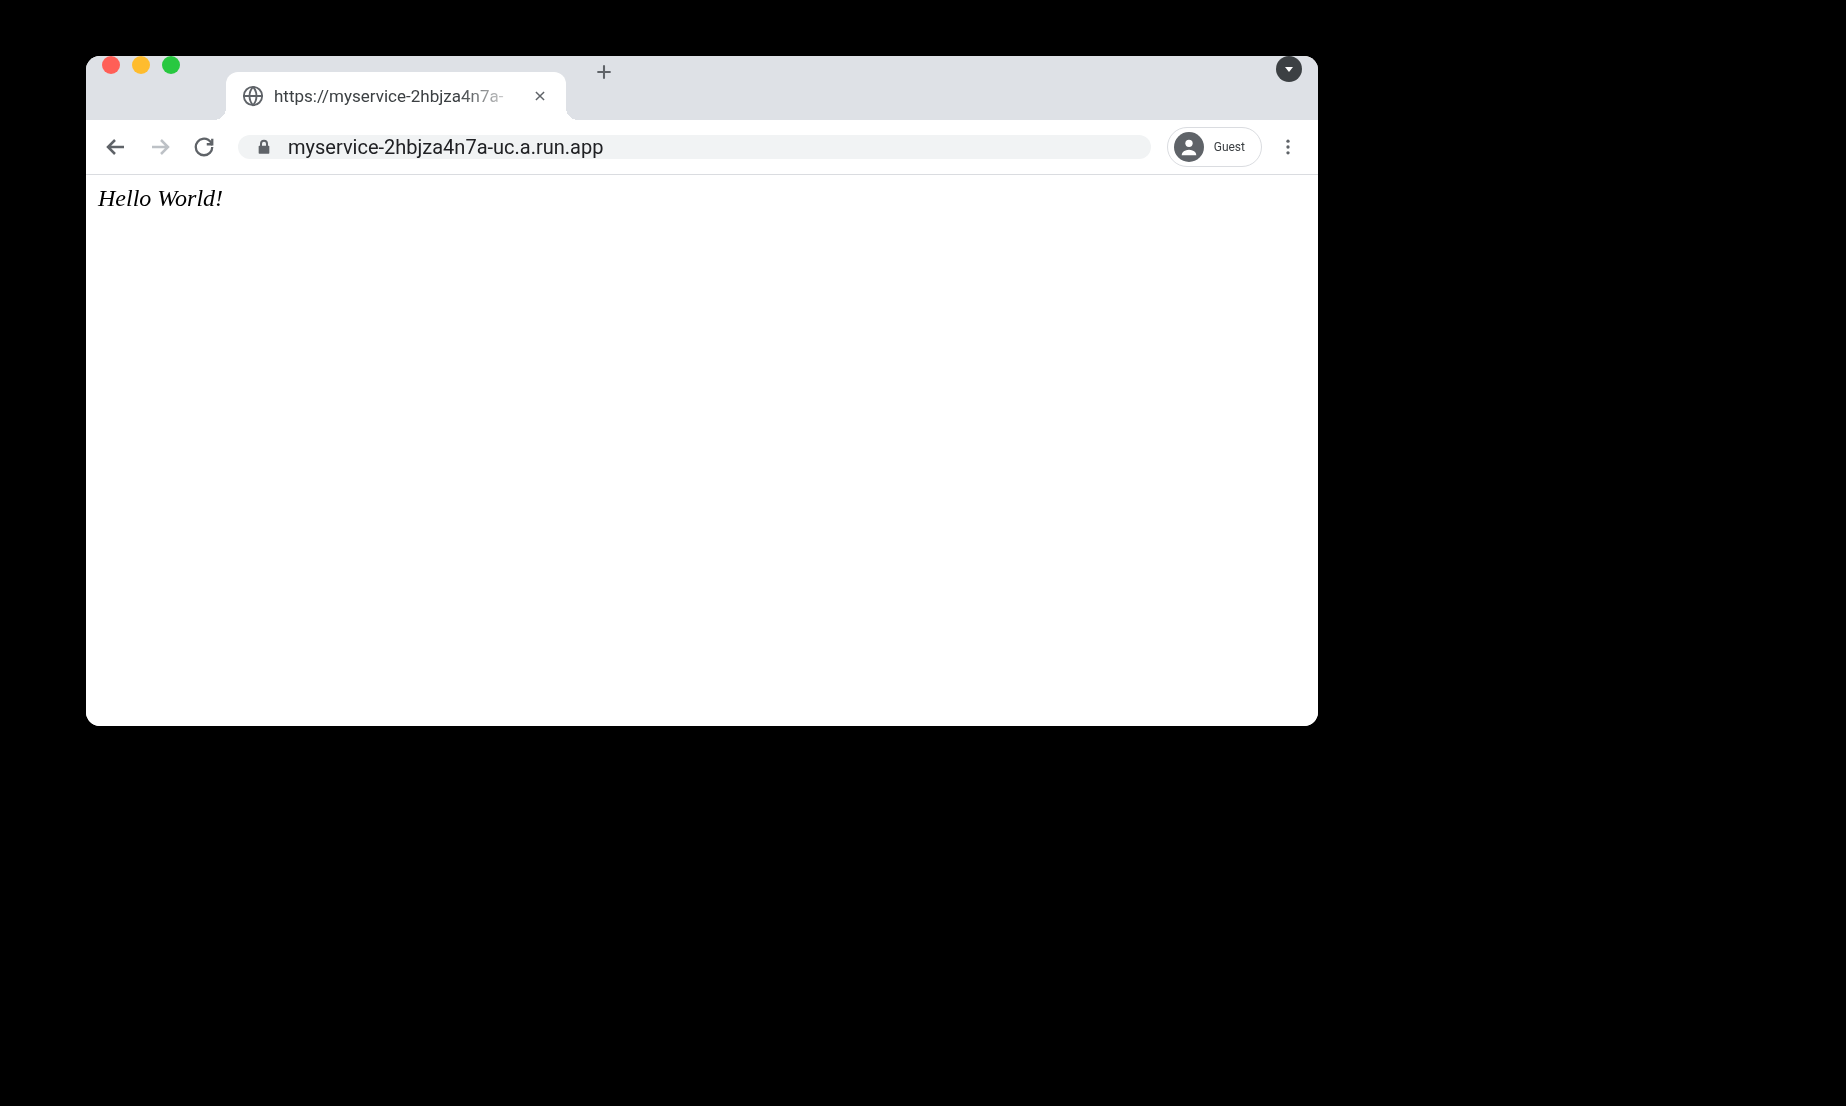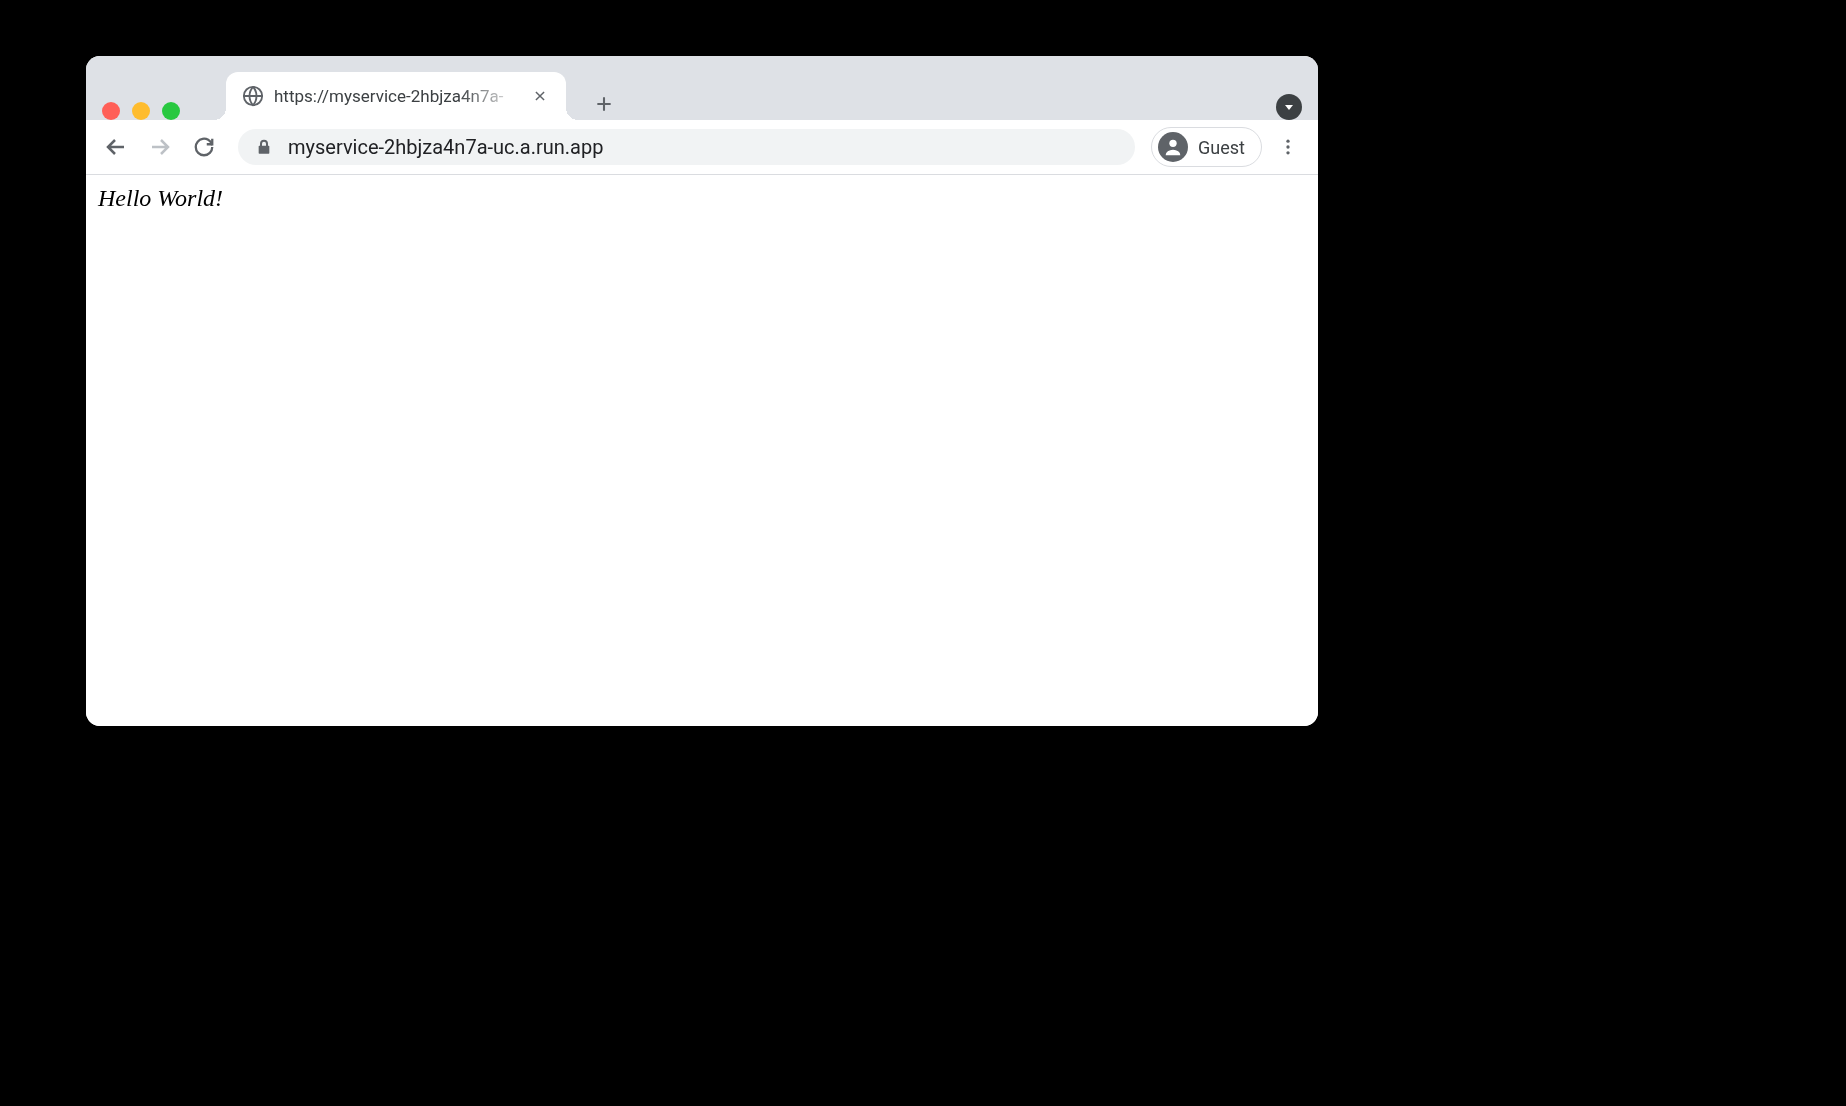--- a/index.html
+++ b/index.html
@@ -28,21 +28,21 @@
       overflow: hidden;
       box-shadow: 0 20px 60px rgba(0,0,0,0.5);
       display: flex;
       flex-direction: column;
     }
 
     .tab-strip {
       height: 64px;
       background: #dee1e6;
       display: flex;
-      align-items: flex-end;
+      align-items: flex-start;
       padding: 0 16px;
       position: relative;
     }
 
     .traffic-lights {
       display: flex;
       gap: 12px;
       align-items: center;
       margin-right: 28px;
     }
@@ -164,25 +164,24 @@
       color: #5f6368;
       border-radius: 50%;
     }
 
     .nav-btn.disabled {
       color: #bdc1c6;
     }
 
     .omnibox {
       flex: 1;
-      height: 36px;
+      height: 24px;
       background: #f1f3f4;
       border-radius: 20px;
       display: flex;
-      align-items: center;
       padding: 0 18px;
       gap: 16px;
       margin: 0 8px;
     }
 
     .lock-icon {
       color: #5f6368;
       display: flex;
       align-items: center;
     }
@@ -209,21 +208,21 @@
       height: 30px;
       border-radius: 50%;
       background: #5f6368;
       display: flex;
       align-items: center;
       justify-content: center;
       color: #ffffff;
     }
 
     .profile-label {
-      font-size: 18px;
+      font-size: 12px;
       color: #3c4043;
     }
 
     .menu-btn {
       width: 36px;
       height: 36px;
       display: flex;
       align-items: center;
       justify-content: center;
       color: #5f6368;

